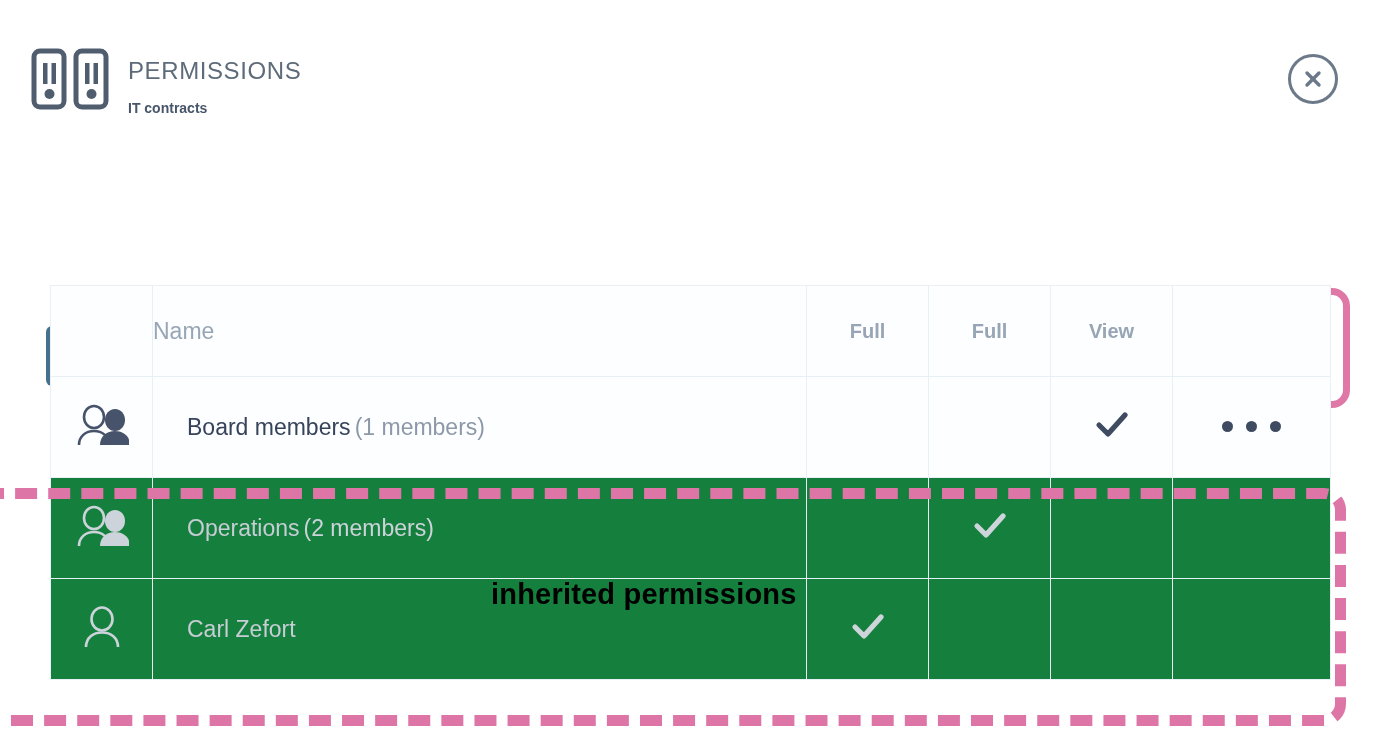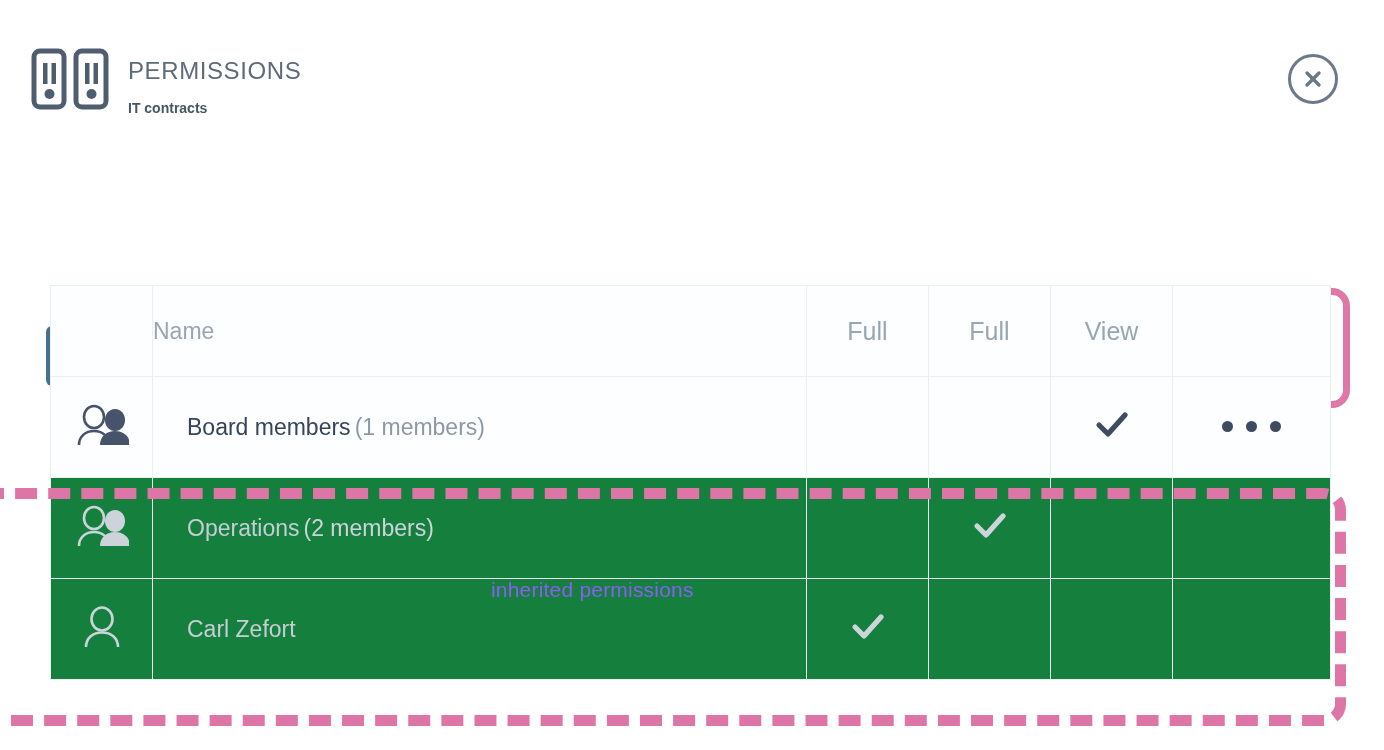--- a/index.html
+++ b/index.html
@@ -164,23 +164,23 @@
   .col-menu { width: 158px; }
 
   .th-label {
     font-size: 23px;
     color: #97a5b4;
     font-weight: 400;
     text-align: left;
     padding-left: 24px;
   }
   .th-perm {
-    font-size: 25px;
+    font-size: 20px;
     color: #97a5b4;
-    font-weight: 400;
+    font-weight: 700;
     text-align: center;
   }
 
   .cell-icon { text-align: center; }
   .cell-name { padding-left: 24px; }
   .cell-center { text-align: center; }
 
   .name-text {
     font-size: 23px;
     color: #36435a;
@@ -222,23 +222,23 @@
     height: 238px;
     border: 11px dashed #dd76a6;
     border-radius: 22px;
     box-sizing: border-box;
     pointer-events: none;
   }
   .anno-text {
     position: absolute;
     left: 491px;
     top: 578px;
-    font-size: 21px;
-    font-weight: normal;
-    color: #8b5cf6;
+    font-size: 29px;
+    font-weight: bold;
+    color: #000000;
     letter-spacing: 0.2px;
   }
 </style>
 </head>
 <body>
 
 <div class="header">
 
   <div class="binder-icon">
     <svg viewBox="0 0 78 62" width="78" height="62">

